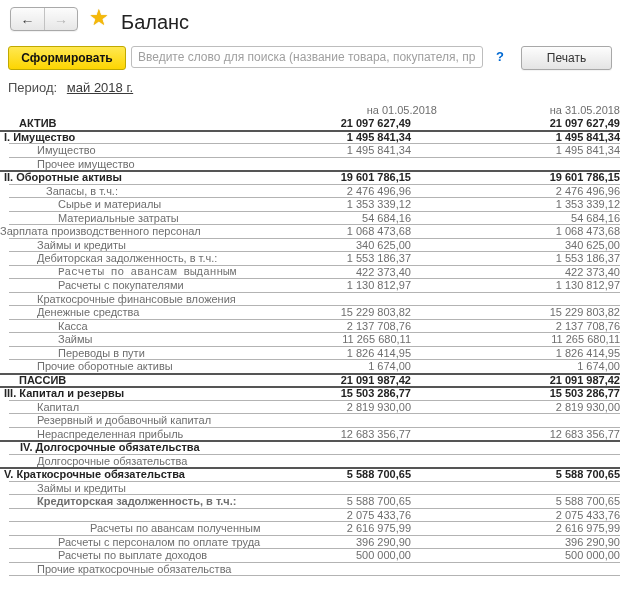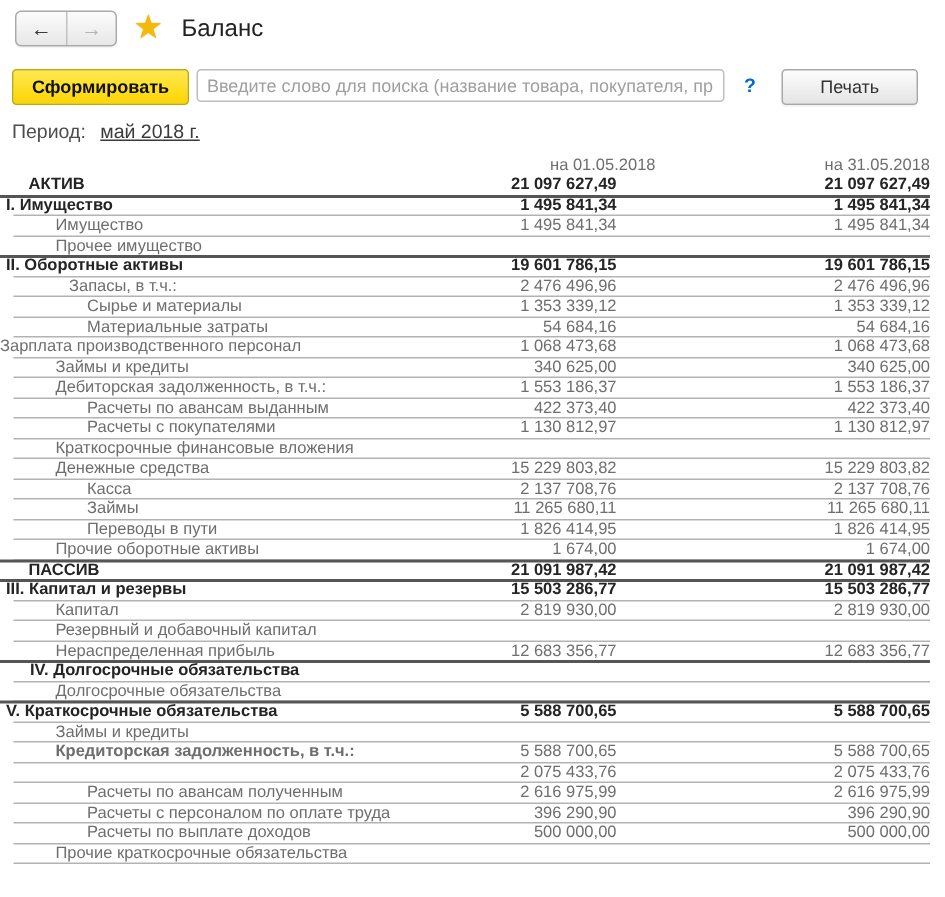--- a/index.html
+++ b/index.html
@@ -17,21 +17,21 @@
   .navbtn{
     width:33px;height:22px;border:none;background:transparent;cursor:pointer;
     font-size:14px;line-height:20px;color:#3c3c3c;padding:0;
   }
   .navbtn + .navbtn{border-left:1px solid #c2c2c2;color:#b4b4b4;}
   .star{
     position:absolute;left:89px;top:6px;font-size:22px;line-height:24px;color:#f5b90a;
     cursor:pointer;text-shadow:0 0 1px #d99d00;
   }
   .apptitle{
-    position:absolute;left:121px;top:11px;font-size:16px;font-weight:500;color:#222222;
+    position:absolute;left:121px;top:11px;font-size:20px;font-weight:500;color:#222222;
   }
   
   .btn-generate{
     position:absolute;left:8px;top:46px;width:118px;height:24px;
     background:linear-gradient(#ffe851,#fdd501);border:1px solid #c0a900;border-radius:3px;
     font-family:inherit;font-size:12px;font-weight:bold;color:#111;cursor:pointer;
   }
   .search-input{
     position:absolute;left:131px;top:46px;width:352px;height:22px;box-sizing:border-box;
     border:1px solid #bdbdbd;border-radius:3px;padding:0 6px;font-family:inherit;
@@ -142,21 +142,21 @@
         <span class="lbl" style="padding-left: 37px;">Займы и кредиты</span>
         <span class="val v1">340 625,00</span>
         <span class="val v2">340 625,00</span>
       </div>
       <div class="trow">
         <span class="lbl" style="padding-left: 37px;">Дебиторская задолженность, в т.ч.:</span>
         <span class="val v1">1 553 186,37</span>
         <span class="val v2">1 553 186,37</span>
       </div>
       <div class="trow">
-        <span class="lbl" style="padding-left: 58px;">Расчеты по авансам выданным</span>
+        <span class="lbl" style="padding-left: 58px; font-family: Liberation Mono, monospace;">Расчеты по авансам выданным</span>
         <span class="val v1">422 373,40</span>
         <span class="val v2">422 373,40</span>
       </div>
       <div class="trow">
         <span class="lbl" style="padding-left: 58px;">Расчеты с покупателями</span>
         <span class="val v1">1 130 812,97</span>
         <span class="val v2">1 130 812,97</span>
       </div>
       <div class="trow">
         <span class="lbl" style="padding-left: 37px;">Краткосрочные финансовые вложения</span>
@@ -237,21 +237,21 @@
         <span class="lbl" style="padding-left: 37px; font-weight: bold;">Кредиторская задолженность, в т.ч.:</span>
         <span class="val v1">5 588 700,65</span>
         <span class="val v2">5 588 700,65</span>
       </div>
       <div class="trow">
         <span class="lbl" style="padding-left: 58px; margin-top: 12px;">Расчеты с поставщиками</span>
         <span class="val v1">2 075 433,76</span>
         <span class="val v2">2 075 433,76</span>
       </div>
       <div class="trow">
-        <span class="lbl" style="padding-left: 58px;">Расчеты по авансам полученным</span>
+        <span class="lbl" style="padding-left: 90px;">Расчеты по авансам полученным</span>
         <span class="val v1">2 616 975,99</span>
         <span class="val v2">2 616 975,99</span>
       </div>
       <div class="trow">
         <span class="lbl" style="padding-left: 58px;">Расчеты с персоналом по оплате труда</span>
         <span class="val v1">396 290,90</span>
         <span class="val v2">396 290,90</span>
       </div>
       <div class="trow">
         <span class="lbl" style="padding-left: 58px;">Расчеты по выплате доходов</span>

